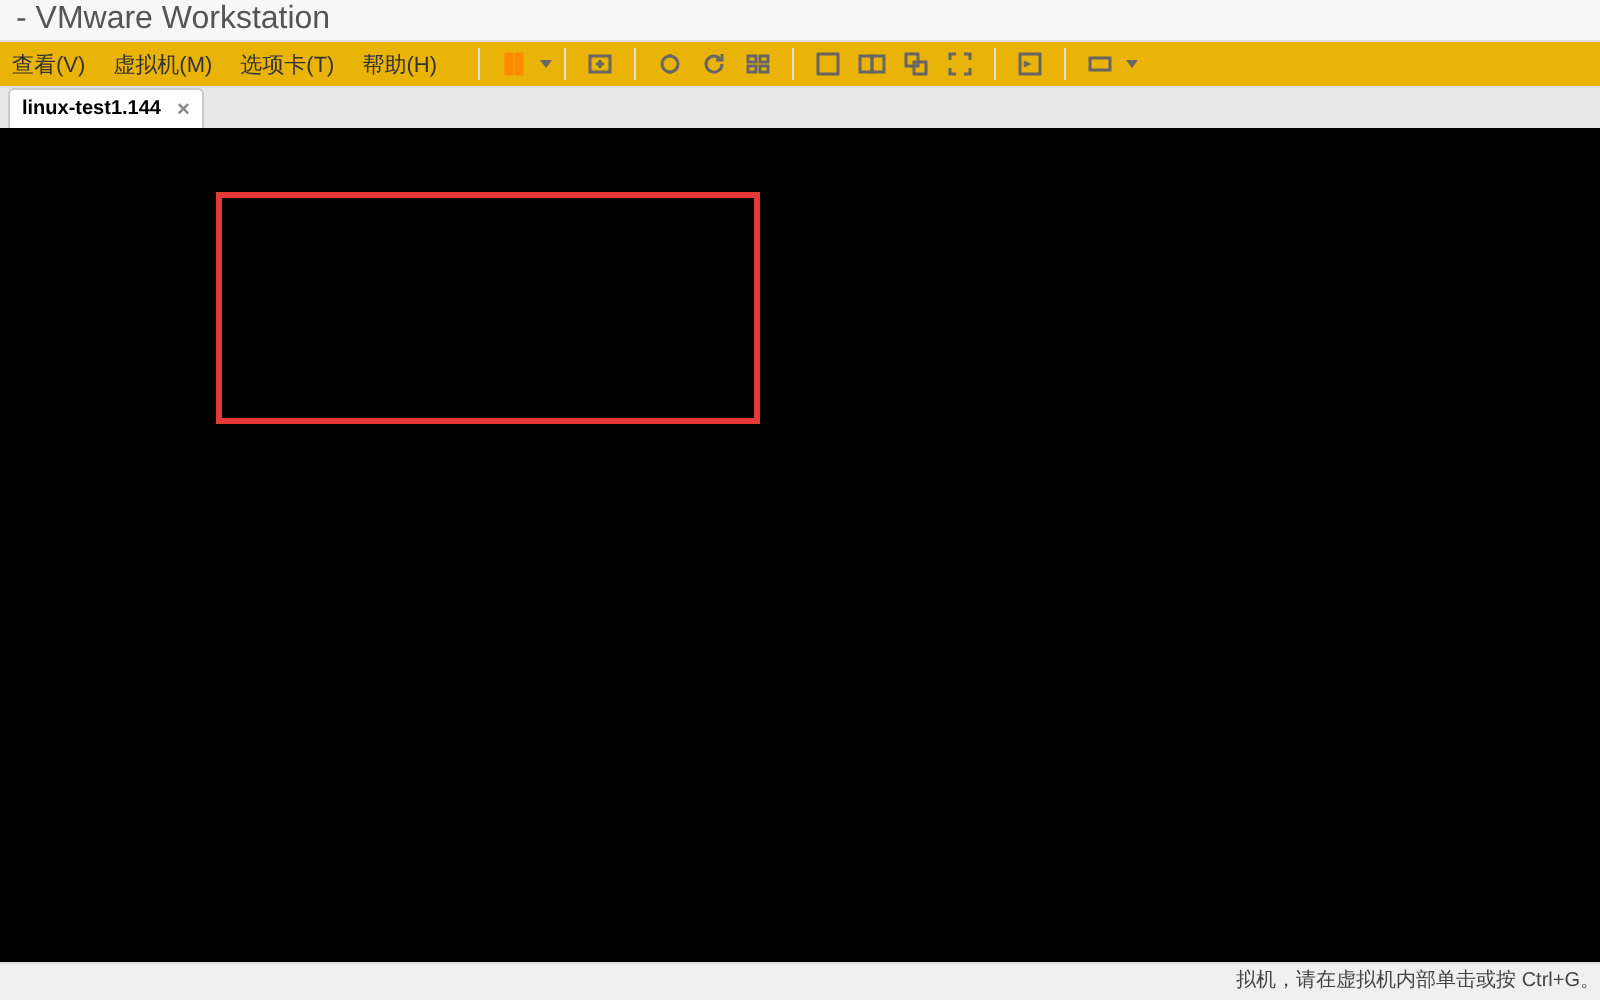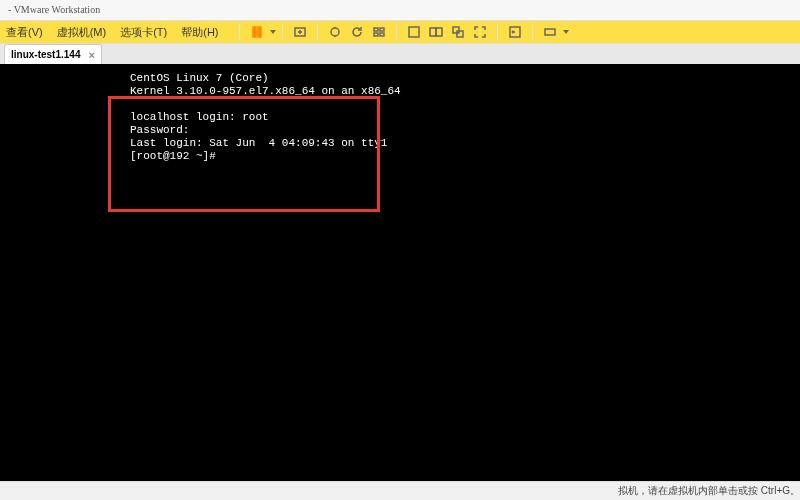--- a/index.html
+++ b/index.html
@@ -1,17 +1,17 @@
 <!DOCTYPE html>
 <html><head>
 <meta charset="utf-8">
 <style>
   html,body{margin:0;padding:0;width:800px;height:500px;font-family:"Segoe UI",Tahoma,Arial,sans-serif;background:#f0f0f0;overflow:hidden;}
-  .titlebar{height:20px;line-height:20px;font-size:10px;color:#555;padding-left:8px;background:#f7f7f7;border-bottom:1px solid #e0e0e0;font-family:Liberation Serif, serif;}
-  .menubar{height:22px;background:#fde047;border-bottom:1px solid #ddd;display:flex;align-items:center;padding-left:6px;font-size:11px;color:#333;}
+  .titlebar{height:20px;line-height:20px;font-size:16px;color:#555;padding-left:8px;background:#f7f7f7;border-bottom:1px solid #e0e0e0;}
+  .menubar{height:22px;background:#eab308;border-bottom:1px solid #ddd;display:flex;align-items:center;padding-left:6px;font-size:11px;color:#333;}
   .menubar .mitem{margin-right:14px;cursor:default;}
   .menubar .sep{width:1px;height:16px;background:#e0e0e0;margin:0 6px;}
   .toolbtn{width:16px;height:16px;display:inline-flex;align-items:center;justify-content:center;margin:0 3px;cursor:pointer;}
   .toolbtn svg{width:14px;height:14px;stroke:#666;fill:none;stroke-width:1.5;}
   .toolbtn.orange svg{fill:#ff8c00;stroke:#ff8c00;}
   .dropdown-caret{width:0;height:0;border-left:3px solid transparent;border-right:3px solid transparent;border-top:4px solid #666;margin-left:2px;display:inline-block;}
   .tabbar{height:22px;background:#e8e8e8;border-bottom:4px solid #ec4899;display:flex;align-items:flex-start;font-weight:bold;}
   .tab{background:#fff;border:1px solid #ccc;border-bottom:none;height:20px;line-height:20px;font-size:10px;padding:0 6px;margin-left:4px;border-radius:3px 3px 0 0;display:flex;align-items:center;}
   .tab .close{margin-left:8px;color:#888;cursor:pointer;font-size:11px;}
   .console-area{position:absolute;top:64px;left:0;right:0;bottom:18px;background:#000;}
@@ -113,25 +113,18 @@
 </div>
 
 <div class="tabbar">
   <div class="tab">
     <span>linux-test1.144</span>
     <span class="close">×</span>
   </div>
 </div>
 
 <div class="console-area">
-  <div class="console-text"><span>CentOS Linux 7 (Core)</span>
-<span>Kernel 3.10.0-957.el7.x86_64 on an x86_64</span>
-<span></span>
-<span>localhost login: root</span>
-<span>Password:</span>
-<span>Last login: Sat Jun  4 04:09:43 on tty1</span>
-<span>[root@192 ~]#</span></div>
   <div class="redbox"></div>
 </div>
 
 <div class="statusbar">
   <span>拟机，请在虚拟机内部单击或按 Ctrl+G。</span>
 </div>
 
 </body></html>

